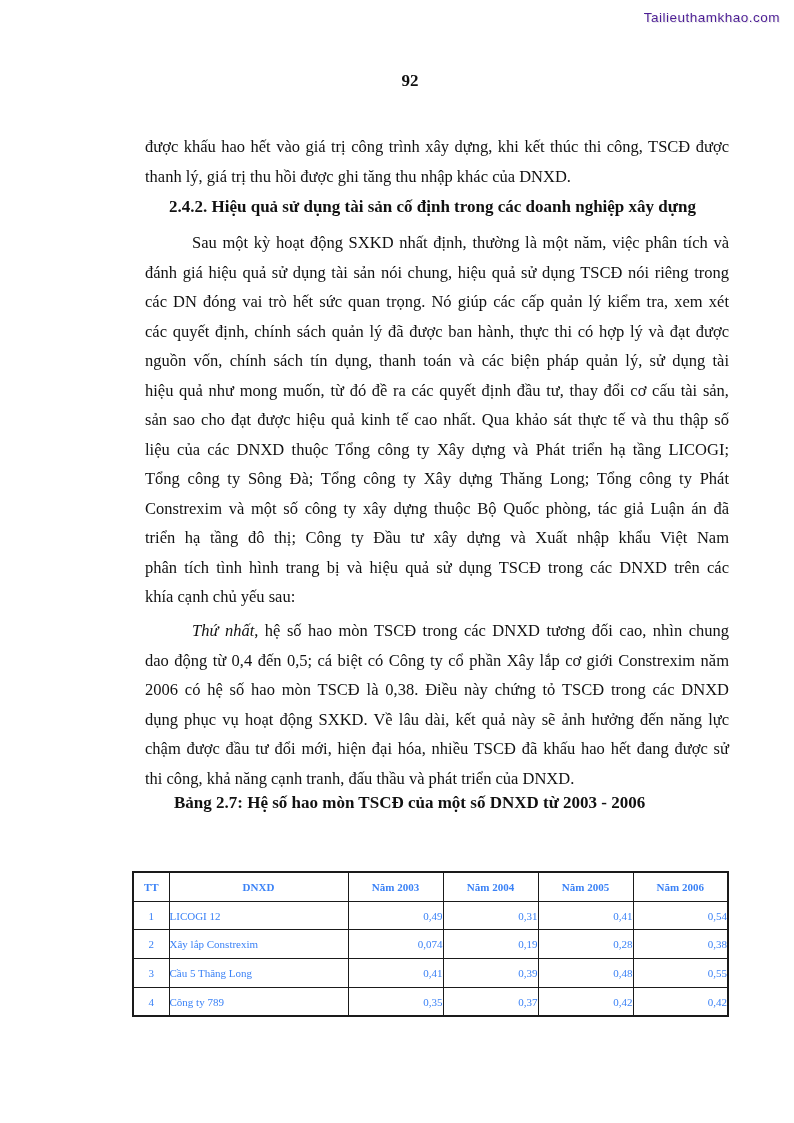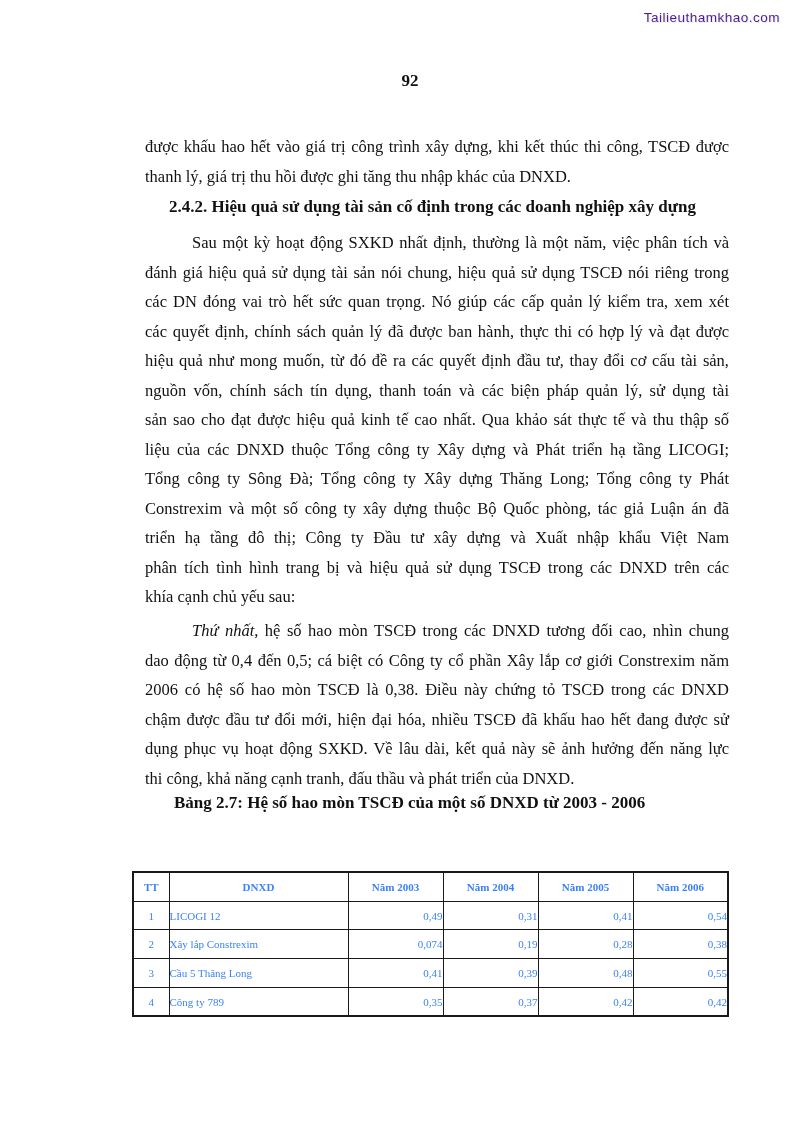--- a/index.html
+++ b/index.html
@@ -64,39 +64,39 @@
     <div class="ln ln-last">thanh lý, giá trị thu hồi được ghi tăng thu nhập khác của DNXD.</div>
   </div>
 
   <div class="heading" style="top:192px;">2.4.2. Hiệu quả sử dụng tài sản cố định trong các doanh nghiệp xây dựng</div>
 
   <div class="block" style="top:228px;">
     <div class="ln indent">Sau một kỳ hoạt động SXKD nhất định, thường là một năm, việc phân tích và</div>
     <div class="ln">đánh giá hiệu quả sử dụng tài sản nói chung, hiệu quả sử dụng TSCĐ nói riêng trong</div>
     <div class="ln">các DN đóng vai trò hết sức quan trọng. Nó giúp các cấp quản lý kiểm tra, xem xét</div>
     <div class="ln">các quyết định, chính sách quản lý đã được ban hành, thực thi có hợp lý và đạt được</div>
+    <div class="ln">nguồn vốn, chính sách tín dụng, thanh toán và các biện pháp quản lý, sử dụng tài</div>
     <div class="ln">hiệu quả như mong muốn, từ đó đề ra các quyết định đầu tư, thay đổi cơ cấu tài sản,</div>
-    <div class="ln">nguồn vốn, chính sách tín dụng, thanh toán và các biện pháp quản lý, sử dụng tài</div>
     <div class="ln">sản sao cho đạt được hiệu quả kinh tế cao nhất. Qua khảo sát thực tế và thu thập số</div>
     <div class="ln">liệu của các DNXD thuộc Tổng công ty Xây dựng và Phát triển hạ tầng LICOGI;</div>
     <div class="ln">Tổng công ty Sông Đà; Tổng công ty Xây dựng Thăng Long; Tổng công ty Phát</div>
     <div class="ln">Constrexim và một số công ty xây dựng thuộc Bộ Quốc phòng, tác giả Luận án đã</div>
     <div class="ln">triển hạ tầng đô thị; Công ty Đầu tư xây dựng và Xuất nhập khẩu Việt Nam</div>
     <div class="ln">phân tích tình hình trang bị và hiệu quả sử dụng TSCĐ trong các DNXD trên các</div>
     <div class="ln ln-last">khía cạnh chủ yếu sau:</div>
   </div>
 
   <div class="block" style="top:616px;">
     <div class="ln indent">
       <span class="italic-lead">Thứ nhất</span><span>, hệ số hao mòn TSCĐ trong các DNXD tương đối cao, nhìn chung</span>
     </div>
     <div class="ln">dao động từ 0,4 đến 0,5; cá biệt có Công ty cổ phần Xây lắp cơ giới Constrexim năm</div>
     <div class="ln">2006 có hệ số hao mòn TSCĐ là 0,38. Điều này chứng tỏ TSCĐ trong các DNXD</div>
+    <div class="ln">dụng phục vụ hoạt động SXKD. Về lâu dài, kết quả này sẽ ảnh hưởng đến năng lực</div>
     <div class="ln">chậm được đầu tư đổi mới, hiện đại hóa, nhiều TSCĐ đã khấu hao hết đang được sử</div>
-    <div class="ln">dụng phục vụ hoạt động SXKD. Về lâu dài, kết quả này sẽ ảnh hưởng đến năng lực</div>
     <div class="ln ln-last">thi công, khả năng cạnh tranh, đấu thầu và phát triển của DNXD.</div>
   </div>
 
   <div class="caption">Bảng  2.7: Hệ số hao mòn TSCĐ của một số DNXD từ 2003 - 2006</div>
 
   <table class="datatable">
     <colgroup>
       <col style="width:36px">
         <col style="width:179px">
         <col style="width:95px">

